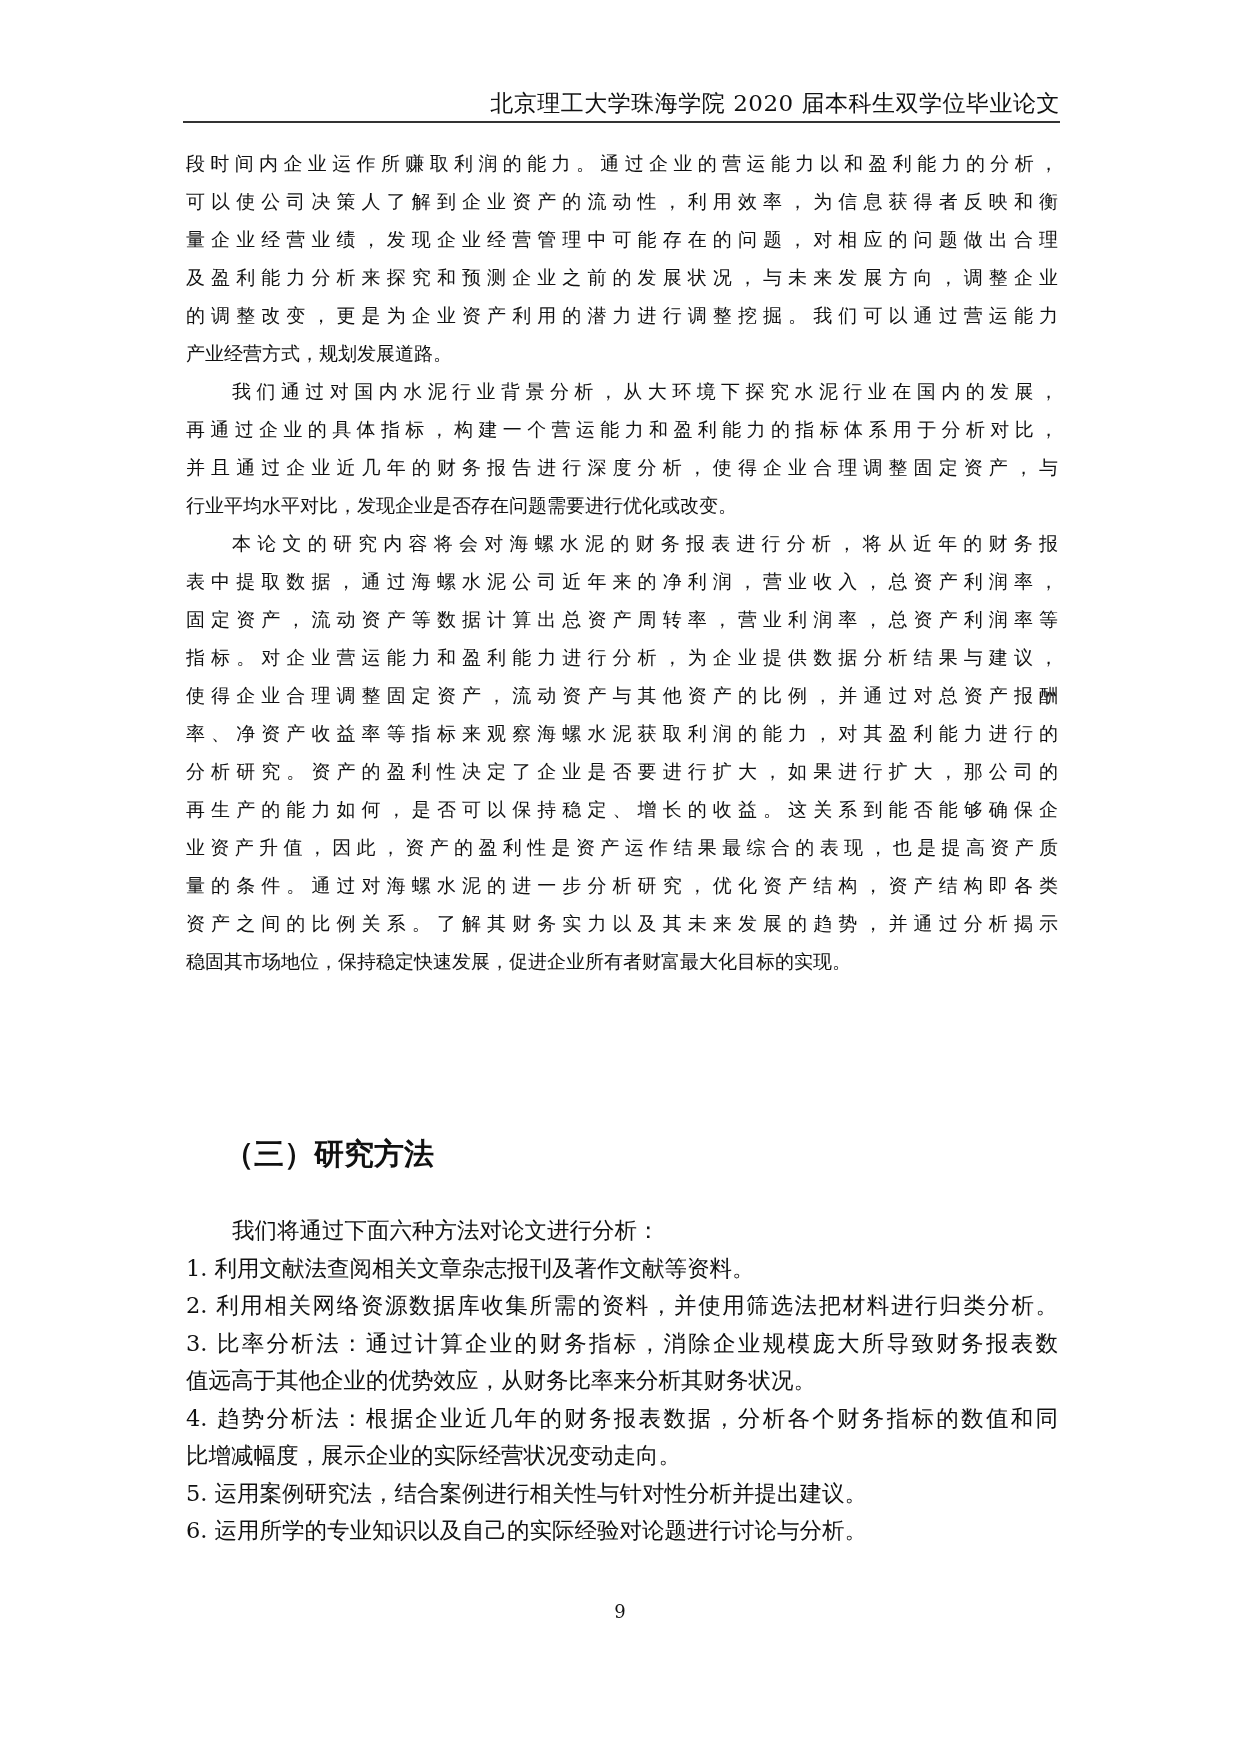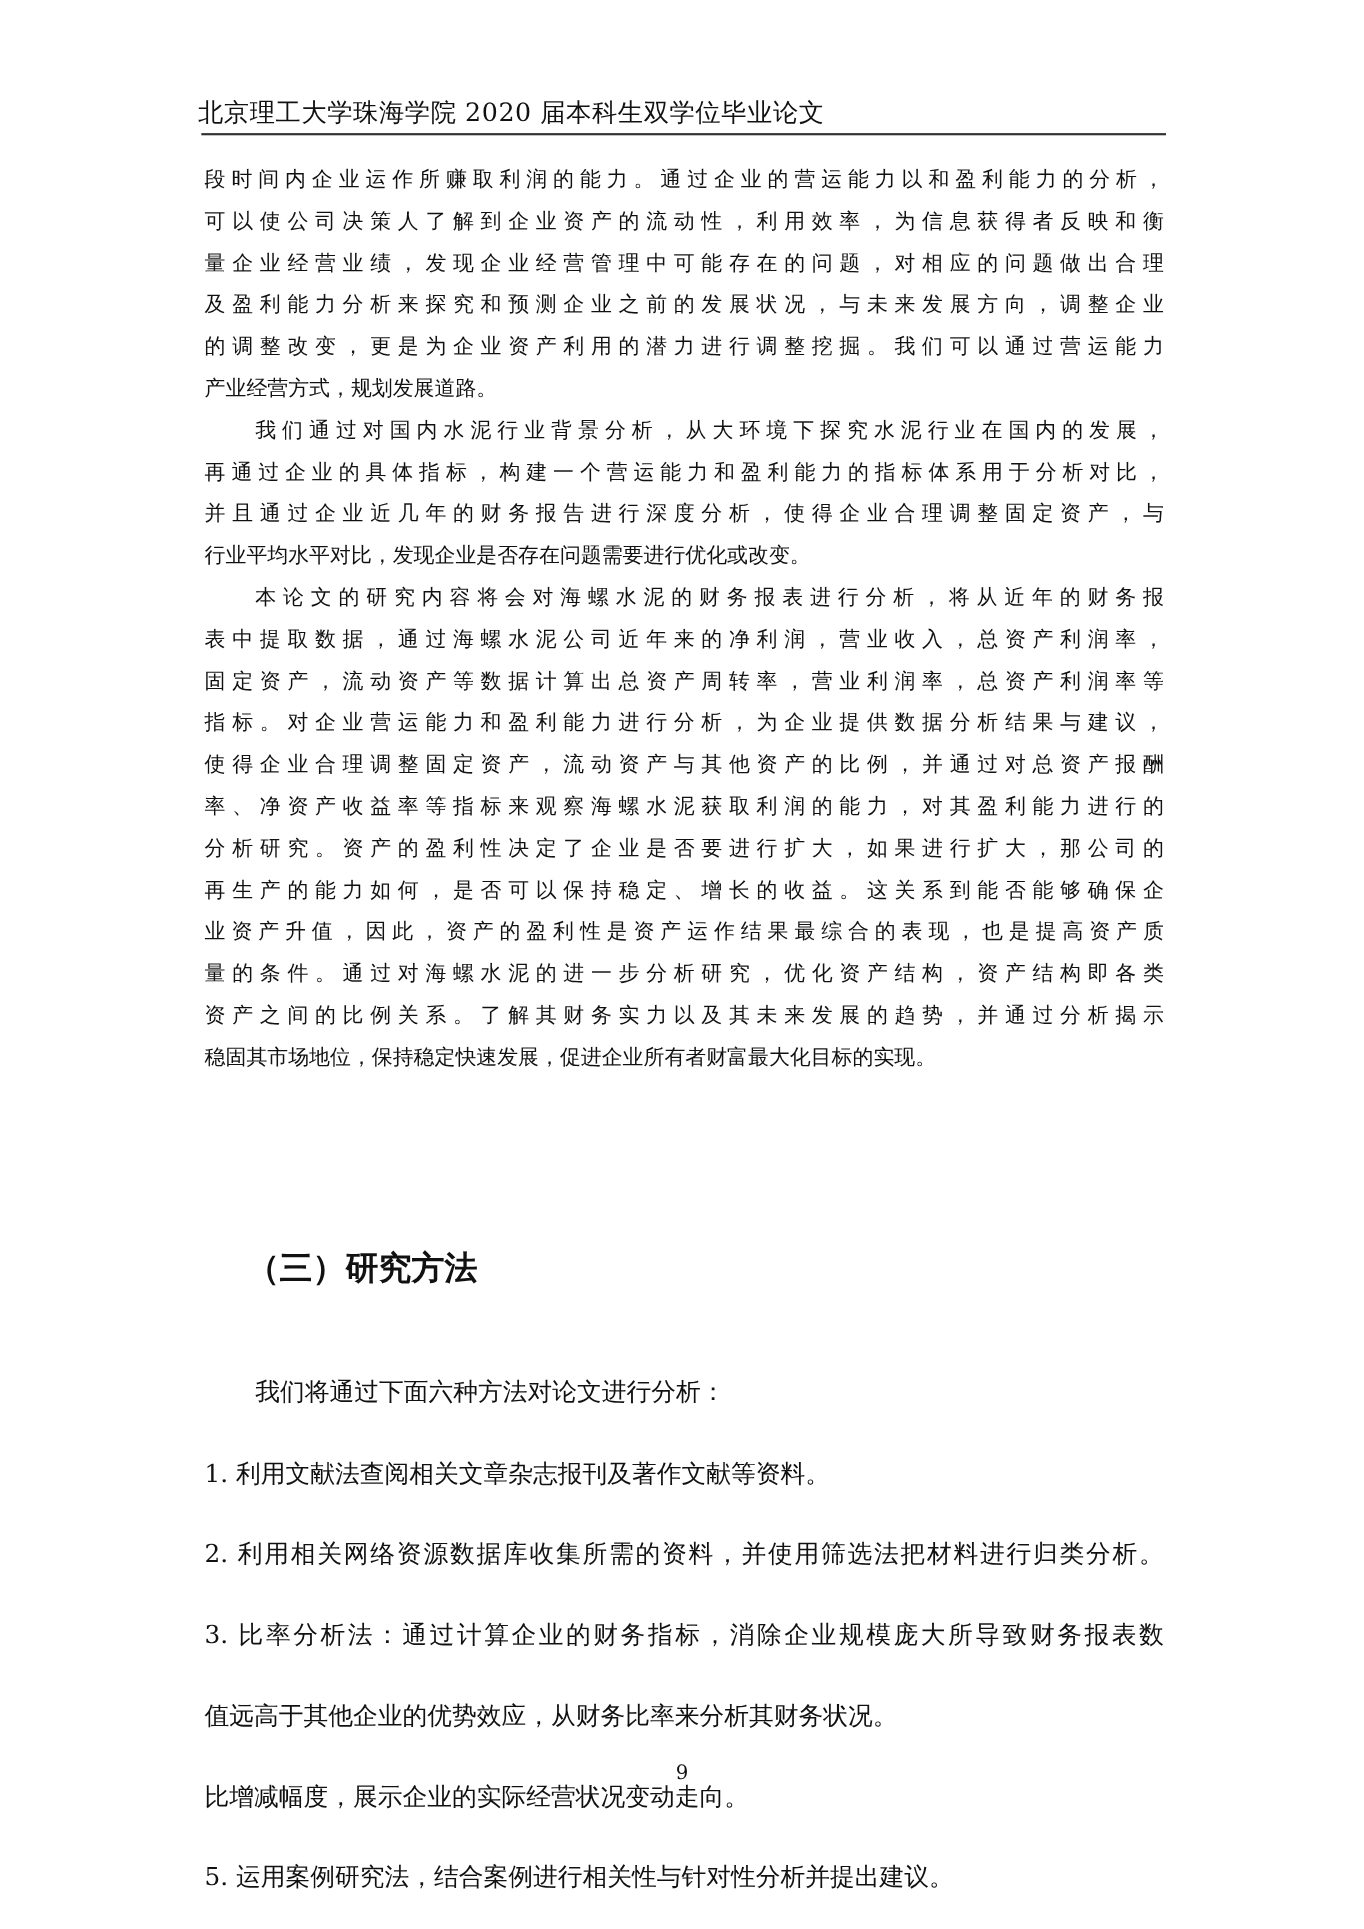--- a/index.html
+++ b/index.html
@@ -22,21 +22,21 @@
       width: 1240px;
       height: 1754px;
       background: #ffffff;
     }
     .header-title {
       position: absolute;
       left: 180px;
       width: 880px;
       top: 86px;
       height: 34px;
-      text-align: left;
+      text-align: right;
       font-size: 23px;
       line-height: 34px;
       letter-spacing: 0.5px;
       white-space: nowrap;
     }
     .header-rule {
       position: absolute;
       left: 183px;
       top: 121px;
       width: 877px;
@@ -82,21 +82,20 @@
       width: 872px;
     }
     .mline {
       display: block;
       height: 37.5px;
       font-size: 22.5px;
       line-height: 37.5px;
       white-space: nowrap;
       text-align: justify;
       text-align-last: justify;
-      margin-top: 36px;
     }
     .mline.last {
       text-align-last: left;
     }
     .page-number {
       position: absolute;
       left: 0;
       width: 1240px;
       top: 1600px;
       text-align: center;
@@ -147,20 +146,21 @@
   </div>
 
   <div class="section-heading">（三）研究方法</div>
 
   <div class="methods-area">
     <span class="mline last indent">我们将通过下面六种方法对论文进行分析：</span>
     <span class="mline last">1. 利用文献法查阅相关文章杂志报刊及著作文献等资料。</span>
     <span class="mline">2. 利用相关网络资源数据库收集所需的资料，并使用筛选法把材料进行归类分析。</span>
     <span class="mline">3. 比率分析法：通过计算企业的财务指标，消除企业规模庞大所导致财务报表数</span>
     <span class="mline last">值远高于其他企业的优势效应，从财务比率来分析其财务状况。</span>
+    <span class="mline">4. 趋势分析法：根据企业近几年的财务报表数据，分析各个财务指标的数值和同</span>
     <span class="mline last">比增减幅度，展示企业的实际经营状况变动走向。</span>
     <span class="mline last">5. 运用案例研究法，结合案例进行相关性与针对性分析并提出建议。</span>
     <span class="mline last">6. 运用所学的专业知识以及自己的实际经验对论题进行讨论与分析。</span>
   </div>
 
   <div class="page-number">9</div>
 
 </div>
 
 </body></html>

